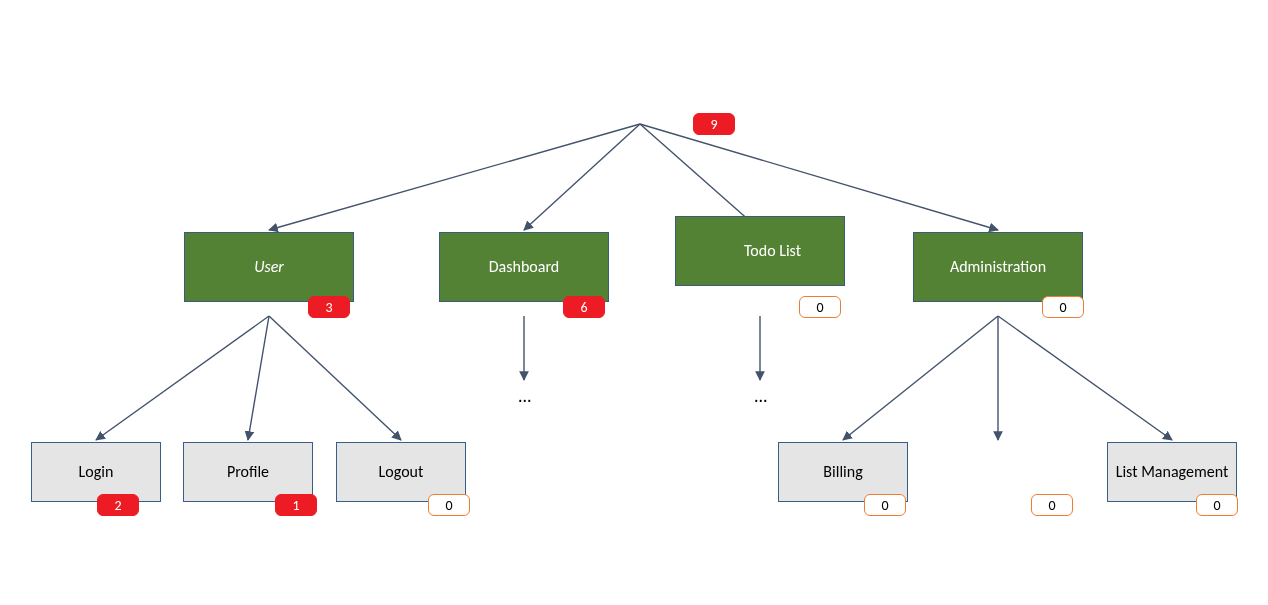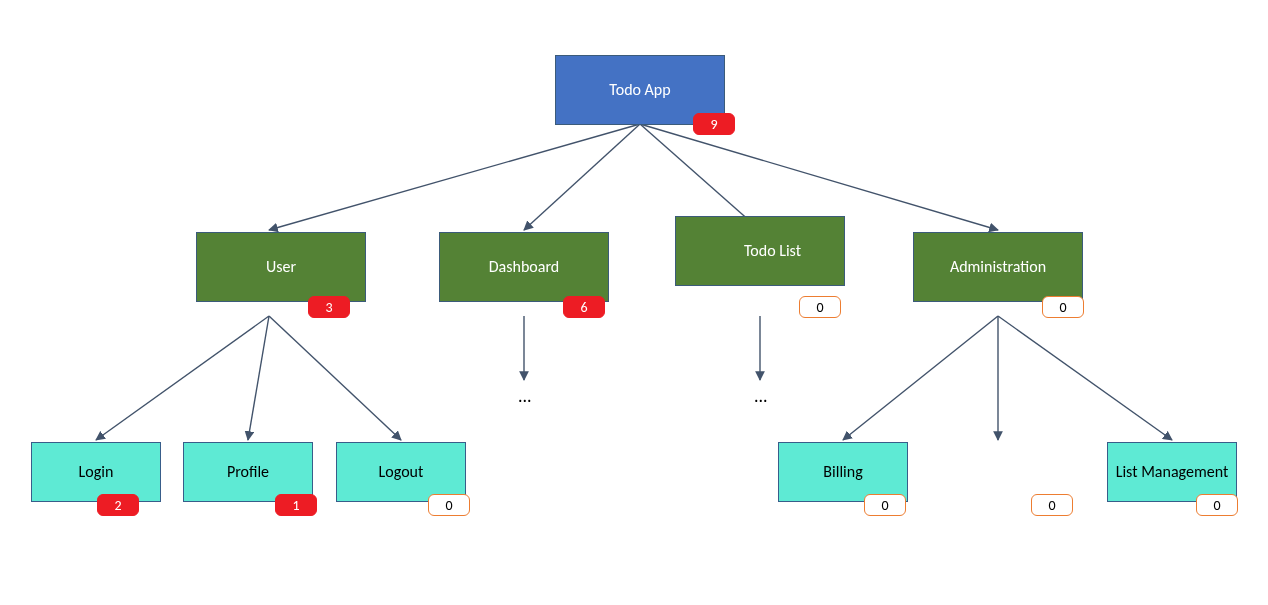--- a/index.html
+++ b/index.html
@@ -23,21 +23,21 @@
     display: flex;
     align-items: center;
     justify-content: center;
     text-align: center;
     padding: 4px 6px;
     border: 1px solid #3b5b7a;
     line-height: 1.15;
   }
   .node-root   { background: #4472c4; color: #ffffff; width: 170px; height: 70px; }
   .node-branch { background: #548235; color: #ffffff; width: 170px; height: 70px; }
-  .node-leaf   { background: #5eead4; color: #000000; width: 130px; height: 60px; border-color: #385d8a; }
+  .node-leaf   { background: #e5e5e5; color: #000000; width: 130px; height: 60px; border-color: #385d8a; }
 
   .badge {
     position: absolute;
     min-width: 42px;
     height: 22px;
     border-radius: 6px;
     display: flex;
     align-items: center;
     justify-content: center;
     font-size: 14px;
@@ -78,28 +78,25 @@
       <line x1="524" y1="316" x2="524" y2="380"></line>
 
       <line x1="760" y1="316" x2="760" y2="380"></line>
 
       <line x1="998" y1="316" x2="843" y2="440"></line>
       <line x1="998" y1="316" x2="998" y2="440"></line>
       <line x1="998" y1="316" x2="1172" y2="440"></line>
     </g>
   </svg>
 
-  <div class="node node-root" style="left:555px; top:55px;">
-    <span>Todo App</span>
-  </div>
   <div class="badge badge-red" style="left:693px; top:113px;">
     <span>9</span>
   </div>
 
-  <div class="node node-branch" style="left:196px; top:232px;">
+  <div class="node node-branch" style="left:184px; top:232px;font-style:italic;">
     <span>User</span>
   </div>
   <div class="badge badge-red" style="left:308px; top:296px;">
     <span>3</span>
   </div>
 
   <div class="node node-branch" style="left:439px; top:232px;">
     <span>Dashboard</span>
   </div>
   <div class="badge badge-red" style="left:563px; top:296px;">

